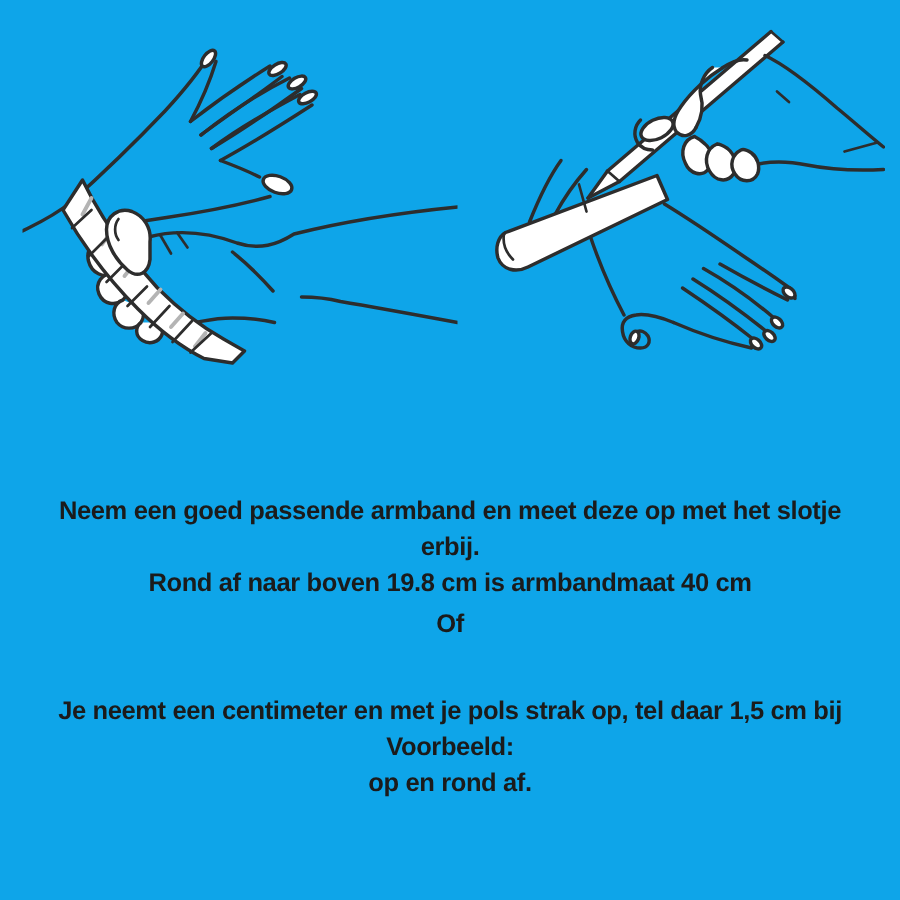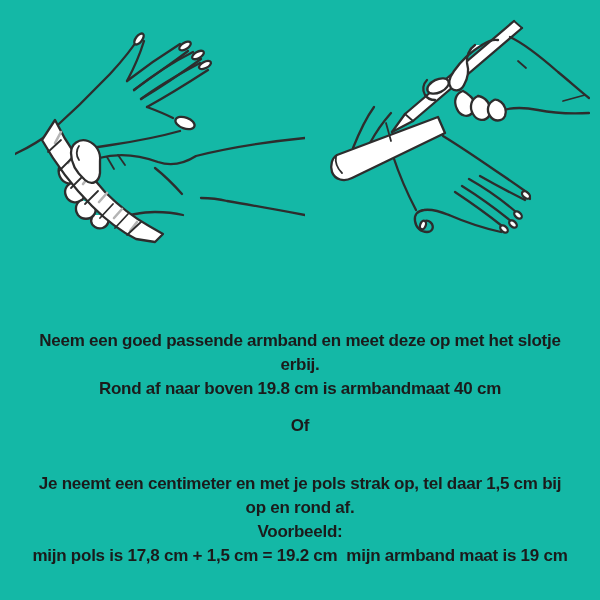--- a/index.html
+++ b/index.html
@@ -1,28 +1,28 @@
 <!DOCTYPE html>
 <html><head>
 <meta charset="utf-8">
 <style>
   html,body{margin:0;padding:0;background:#ffffff;}
   .screen{
-    position:relative;width:600px;height:600px;background:#14b8a6;overflow:hidden;
+    position:relative;width:600px;height:600px;background:#0ea5e9;overflow:hidden;
     font-family:"Liberation Sans", sans-serif;
   }
   .illustration{position:absolute;top:10px;}
   #illu-left{left:15px;}
   #illu-right{left:322px;}
   .instructions{
     position:absolute;top:329px;left:0;width:600px;text-align:center;
     color:#1b1b1b;font-weight:700;font-size:17px;letter-spacing:-0.25px;
   }
   .line{height:24px;line-height:24px;white-space:pre;}
-  .of-line{margin-top:13px;}
+  .of-line{margin-top:3px;}
   .para2{margin-top:34px;}
   svg .ink{stroke:#2d2d2d;stroke-width:2.3;fill:none;stroke-linecap:round;stroke-linejoin:round;}
   svg .ink-thin{stroke:#2d2d2d;stroke-width:1.8;fill:none;stroke-linecap:round;}
   svg .fill{fill:#ffffff;}
   svg .gray{stroke:#b4b4b4;stroke-width:2.6;fill:none;stroke-linecap:round;}
 </style>
 </head>
 <body>
 
 <div class="screen">
@@ -142,19 +142,18 @@
 
   <div class="instructions">
     <div class="para">
       <div class="line">Neem een goed passende armband en meet deze op met het slotje</div>
       <div class="line">erbij.</div>
       <div class="line">Rond af naar boven 19.8 cm is armbandmaat 40 cm</div>
     </div>
     <div class="line of-line">Of</div>
     <div class="para para2">
       <div class="line">Je neemt een centimeter en met je pols strak op, tel daar 1,5 cm bij</div>
+      <div class="line">Voorbeeld:</div>
       <div class="line">op en rond af.</div>
-      <div class="line">Voorbeeld:</div>
-      <div class="line">mijn pols is 17,8 cm + 1,5 cm = 19.2 cm  mijn armband maat is 19 cm</div>
     </div>
   </div>
 
 </div>
 
 </body></html>

